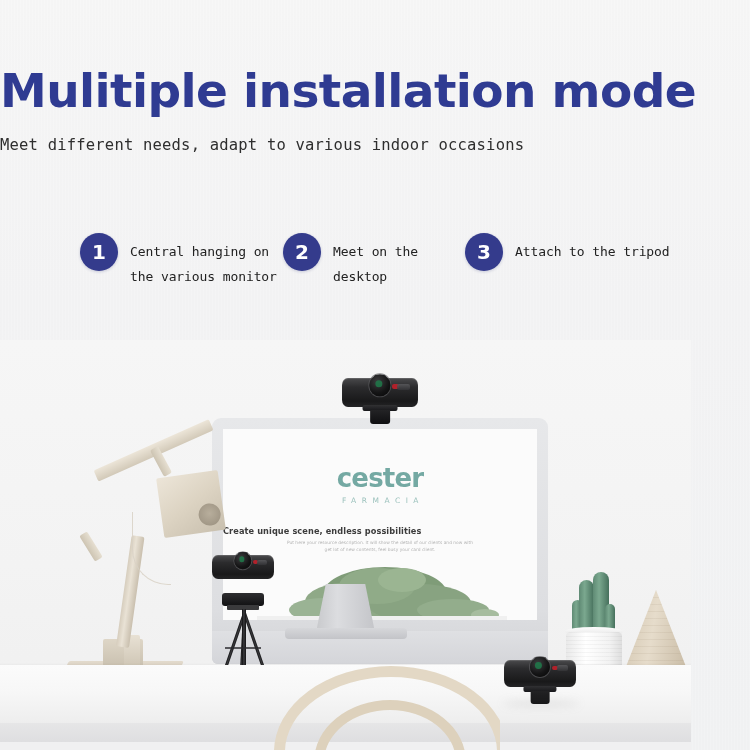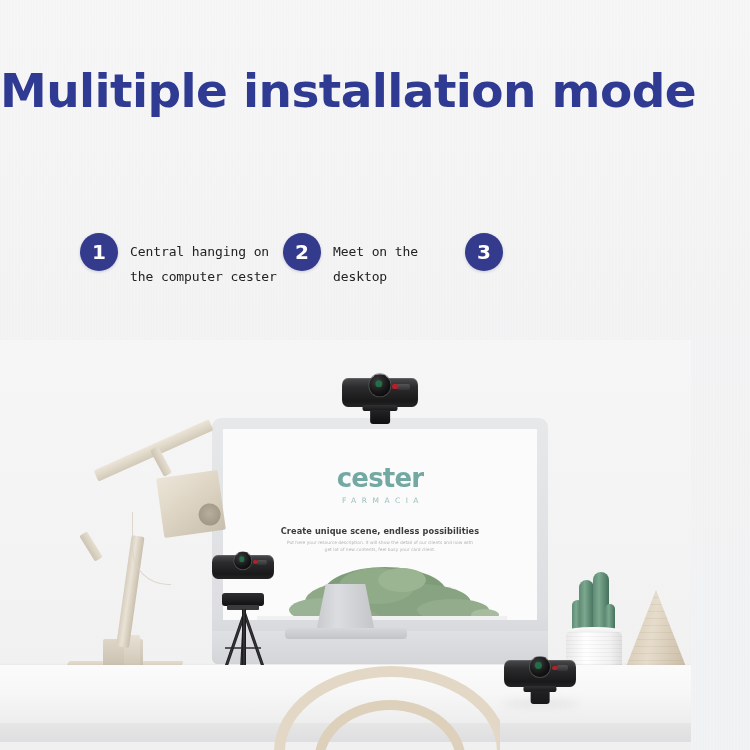--- a/index.html
+++ b/index.html
@@ -209,21 +209,20 @@
     font-size: 7.5px;
     font-weight: 400;
     color: #9cc2bd;
     letter-spacing: 5.5px;
     padding-left: 6px;
   }
   .screen-headline {
     position: absolute;
     top: 97px;
     left: 0; right: 0;
-    text-align: center;
     font-family: "DejaVu Sans", sans-serif;
     font-size: 8.2px;
     font-weight: 700;
     color: #3c3c3c;
     letter-spacing: 0.1px;
   }
   .screen-body {
     position: absolute;
     top: 111px;
     left: 60px;
@@ -583,36 +582,38 @@
   .sh-cactus  { left: 560px; top: 336px; width: 72px;  height: 8px; }
   .sh-cam     { left: 502px; top: 360px; width: 78px;  height: 7px; }
 </style>
 </head>
 <body>
 
 <div id="poster">
 
   <div class="header">
     <h1 class="title">Mulitiple installation mode</h1>
+    <p class="subtitle">Meet different needs, adapt to various indoor occasions</p>
   </div>
 
   <div class="steps">
 
     <div class="step step-1">
       <div class="badge">1</div>
-      <div class="step-text">Central hanging on the computer cester</div>
+      <div class="step-text">Central hanging on the various monitor</div>
     </div>
 
     <div class="step step-2">
       <div class="badge">2</div>
       <div class="step-text">Meet on the desktop</div>
     </div>
 
     <div class="step step-3">
       <div class="badge">3</div>
+      <div class="step-text">Attach to the tripod</div>
     </div>
 
   </div>
 
   <div class="scene">
     <div class="wall"></div>
 
     <div class="shadow sh-lamp"></div>
     <div class="shadow sh-monitor"></div>
     <div class="shadow sh-tripod"></div>

